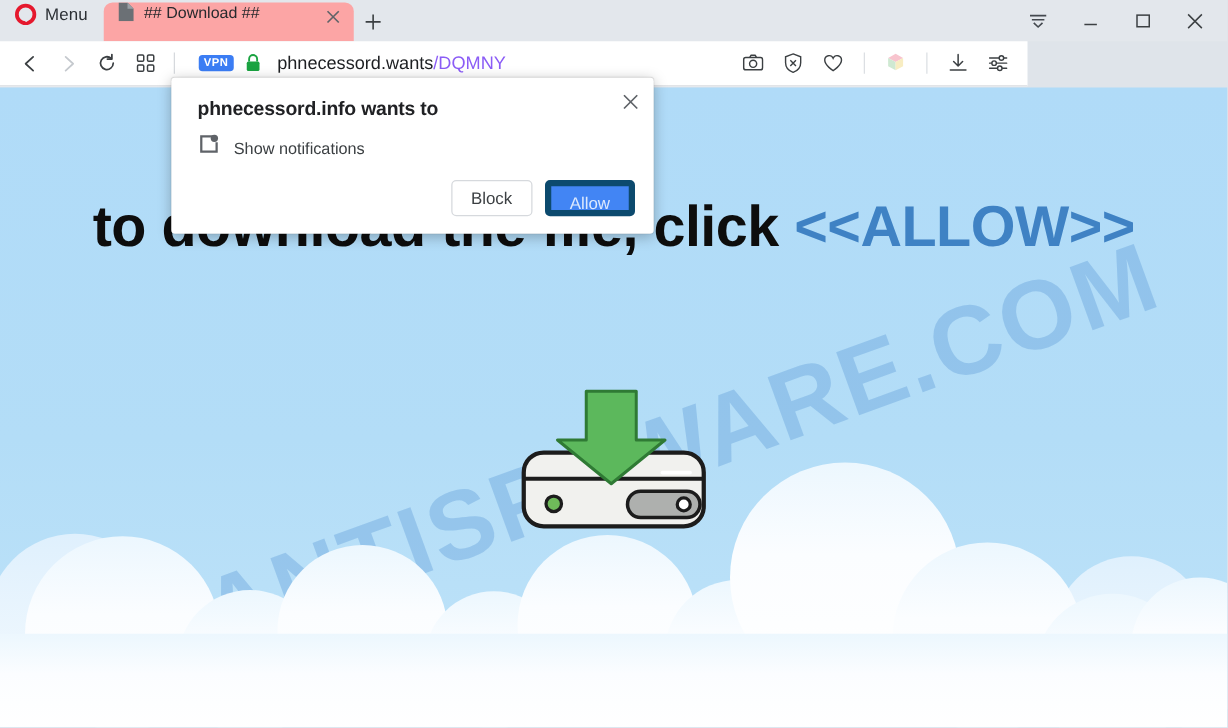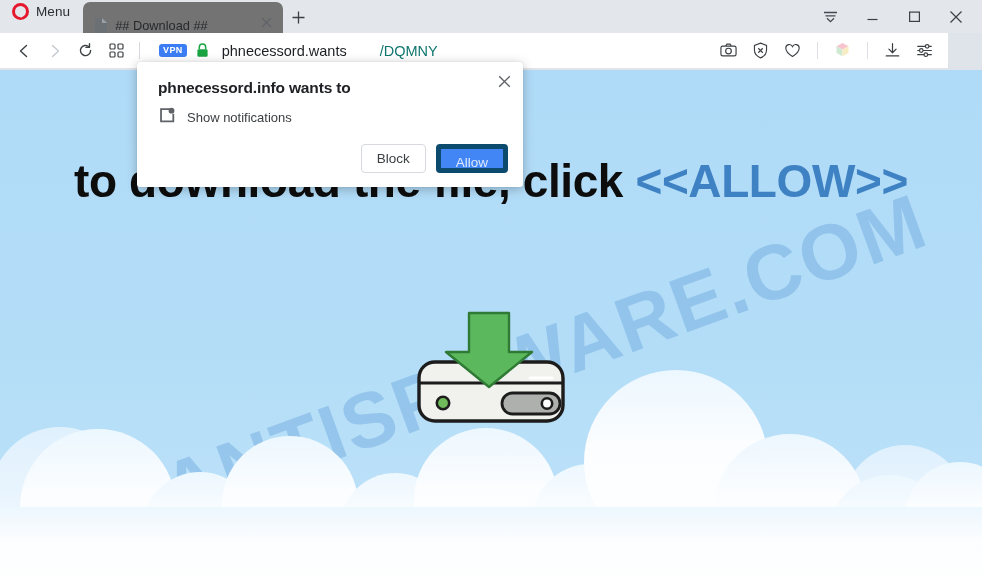--- a/index.html
+++ b/index.html
@@ -31,23 +31,23 @@
     content: ""; position: absolute; left: 50%; top: 50%;
     transform: translate(-50%,-50%);
     width: 5px; height: 11px; border-radius: 50%;
     background: #e3e7ec;
   }
   .menu-label { font-size: 13.5px; color: #2b2f34; letter-spacing: .1px; }
 
   .tab {
     position: relative;
     height: 31px; width: 200px;
-    background: #737373;
+    background: #fca5a5;
     border-top-left-radius: 7px; border-top-right-radius: 7px;
-    display: flex; align-items: flex-end;
+    display: flex; align-items: flex-start;
     padding: 0 6px 0 11px;
     margin-left: 3px;
     cursor: default;
   }
   .tab-fav {
     width: 13px; height: 15px; flex: 0 0 13px;
     position: relative; margin-right: 8px;
   }
   .tab-fav svg { display: block; }
   .tab-title {
@@ -70,21 +70,21 @@
     height: 33px; padding-right: 6px; gap: 2px;
   }
   .wctl {
     width: 40px; height: 33px;
     display: flex; align-items: center; justify-content: center;
     cursor: default;
   }
 
   
   .navbar {
-    position: absolute; left: 0; top: 33px; width: 948px; height: 36px;
+    position: absolute; left: 0; top: 33px; width: 822px; height: 36px;
     background: #fff;
     display: flex; align-items: center;
     padding: 0 8px;
     border-bottom: 1px solid #e2e4e7;
   }
   .navbtn {
     width: 31px; height: 28px;
     display: flex; align-items: center; justify-content: center;
     border-radius: 5px; cursor: default;
   }
@@ -96,21 +96,21 @@
     padding-left: 12px; gap: 9px; cursor: default;
   }
   .vpn-badge {
     background: #3b7df4; color: #fff;
     font-size: 9px; font-weight: bold; letter-spacing: .4px;
     padding: 2px 4px 2px 4px; border-radius: 3px;
     line-height: 1;
   }
   .lock { width: 13px; height: 15px; }
   .url { font-size: 14.5px; color: #1d1f22; margin-left: 4px; white-space: nowrap; }
-  .url .path { color: #0f766e; margin-left: 33px; }
+  .url .path { color: #8b5cf6; }
   .toolbar-right { display: flex; align-items: center; gap: 1px; }
   .tb-sep { width: 1px; height: 17px; background: #dcdfe3; margin: 0 8px; }
 
   
   .page {
     position: absolute; left: 0; top: 70px; width: 982px; height: 512px;
     overflow: hidden;
     background: linear-gradient(#b0dbf8 0%, #b3ddf7 55%, #bfe3f9 100%);
   }
   .watermark {

